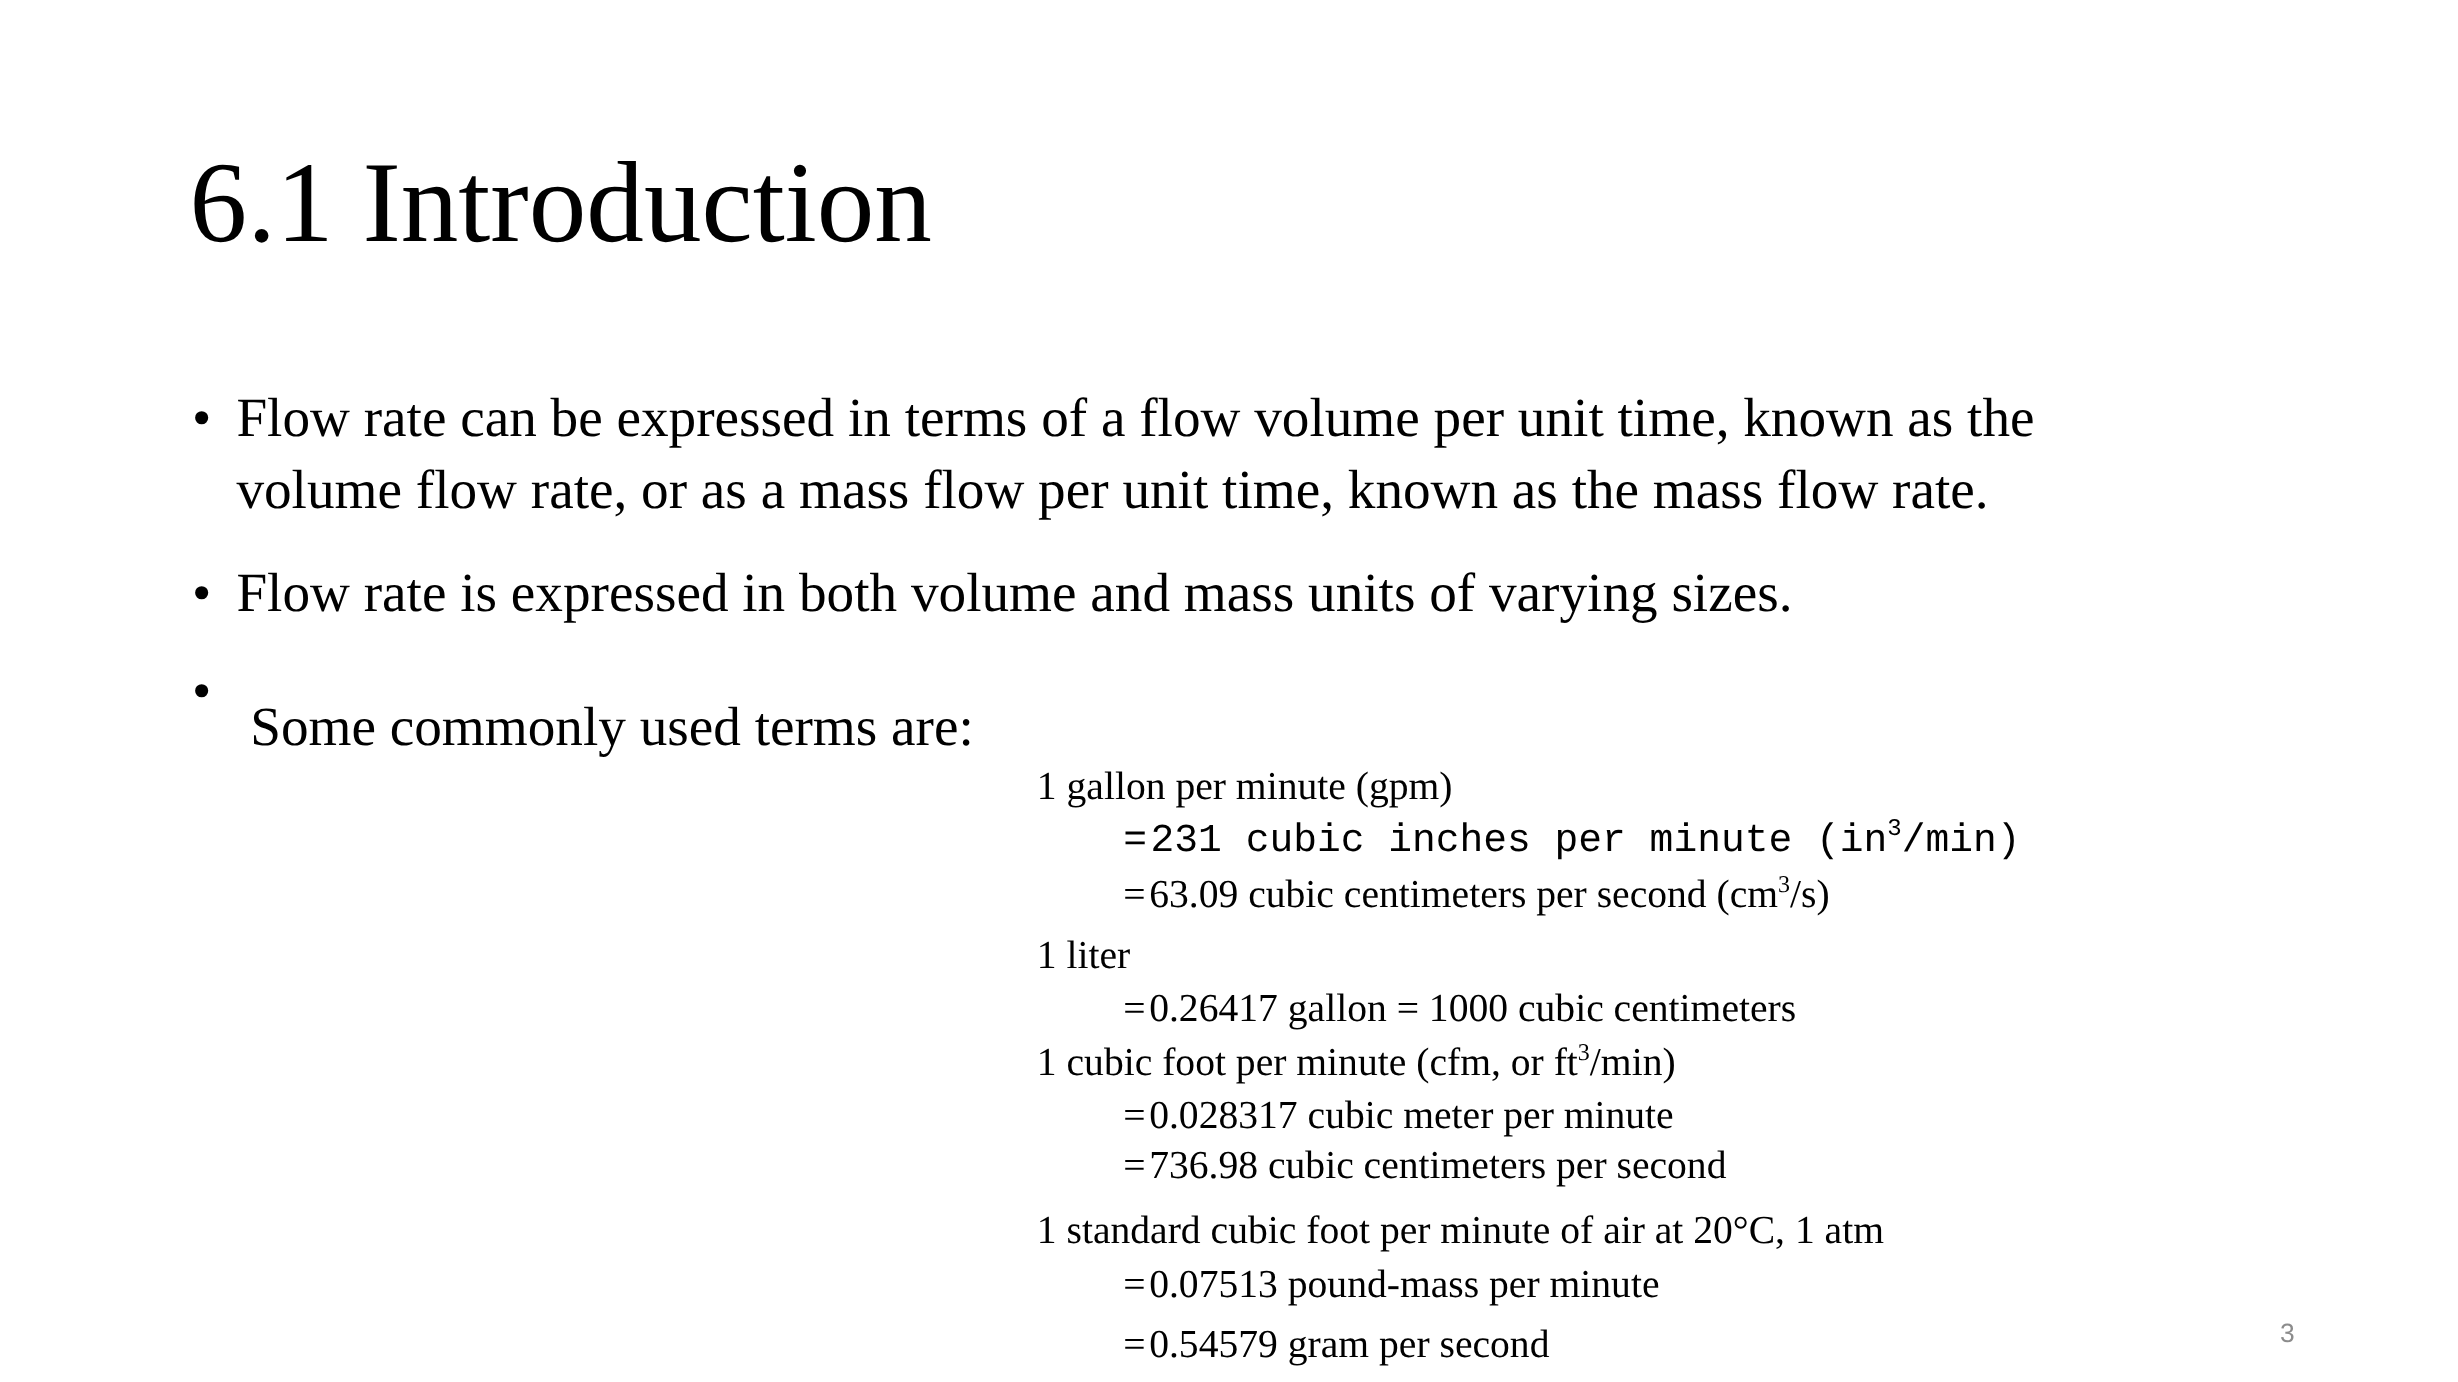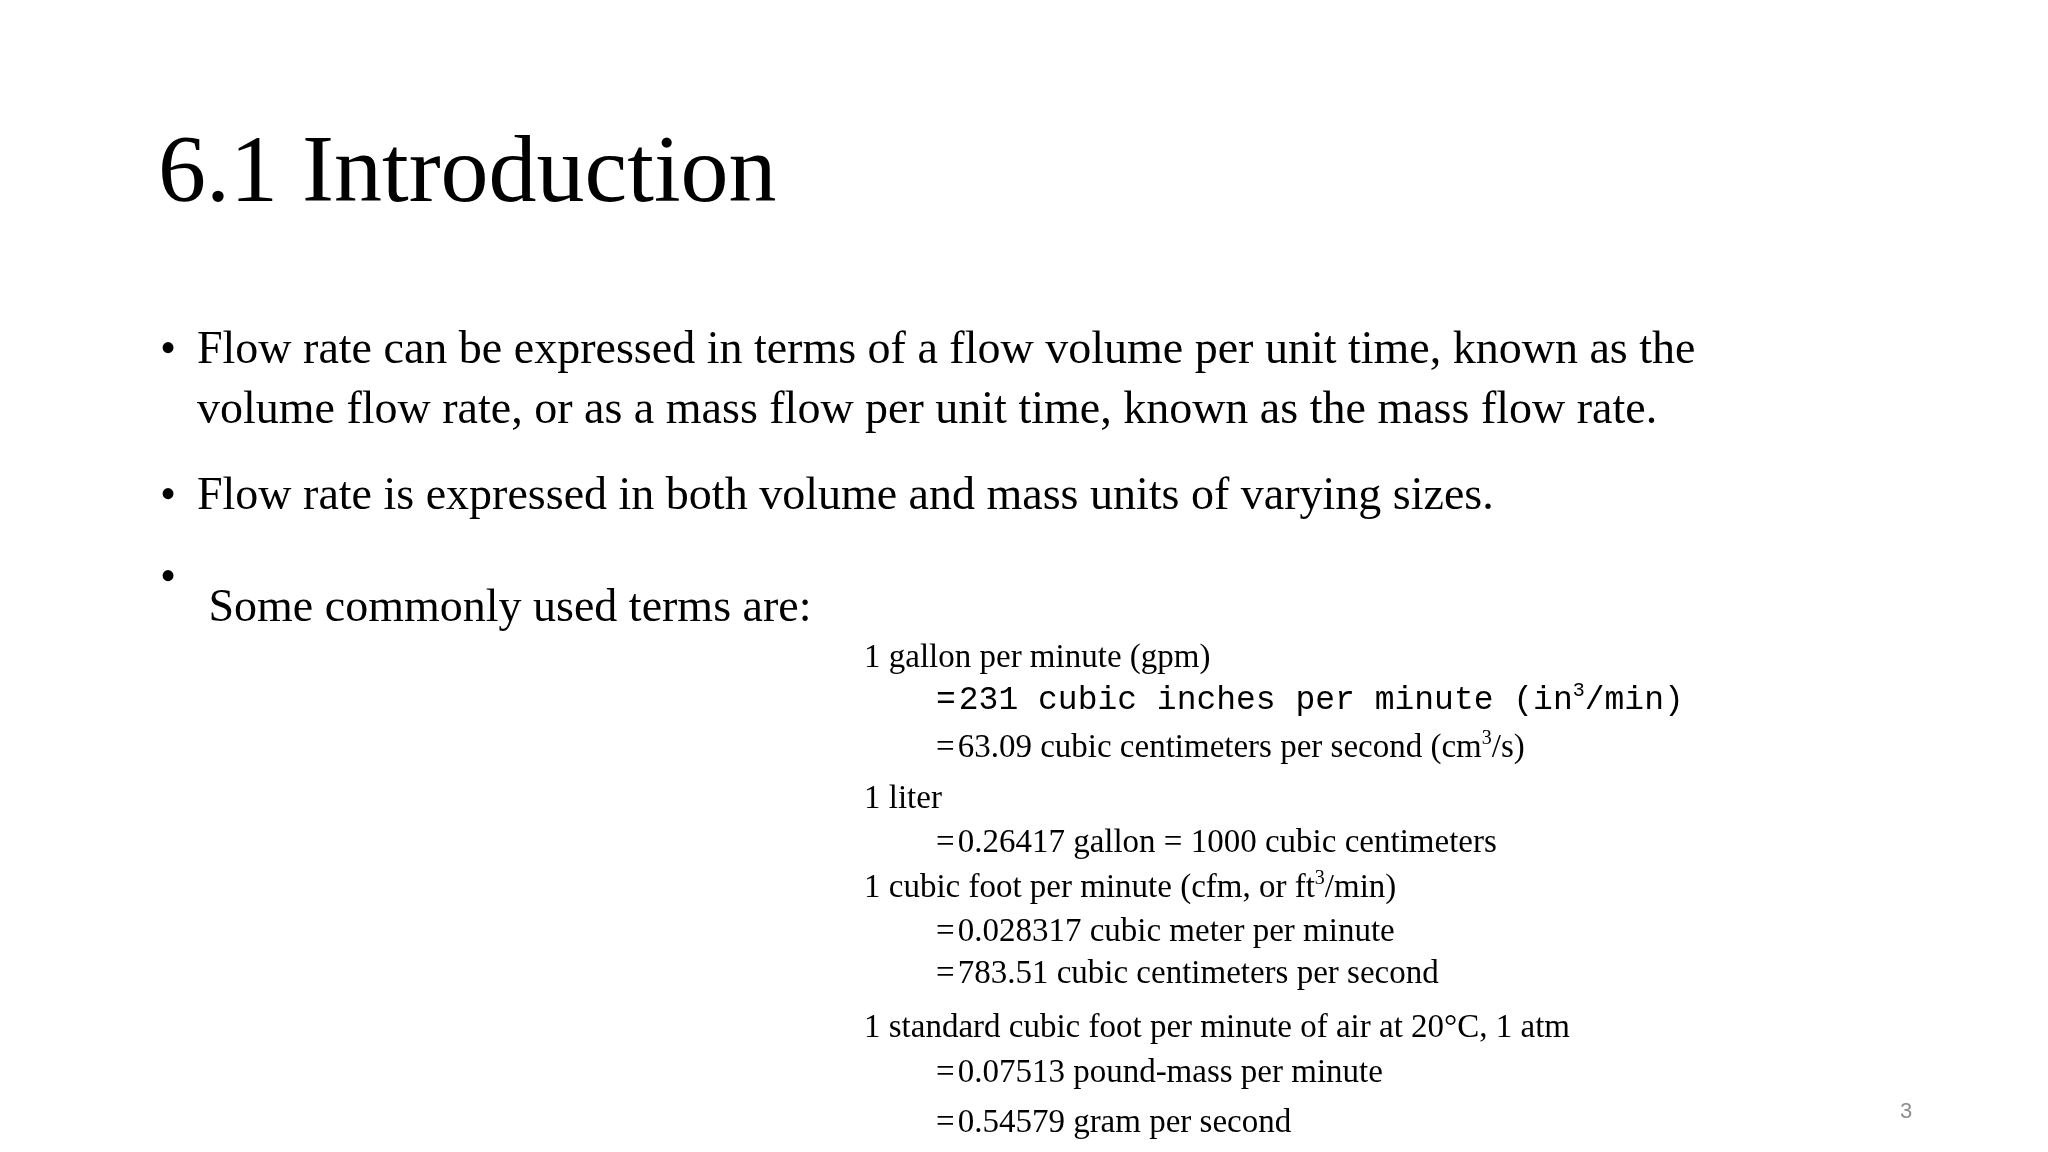--- a/index.html
+++ b/index.html
@@ -99,21 +99,21 @@
       <span class="eq">=</span><span>0.26417 gallon = 1000 cubic centimeters</span>
     </div>
 
     <div class="formula-line head" style="top:867px;">
       <span>1 cubic foot per minute (cfm, or ft</span><sup>3</sup><span>/min)</span>
     </div>
     <div class="formula-line indent" style="top:911px;">
       <span class="eq">=</span><span>0.028317 cubic meter per minute</span>
     </div>
     <div class="formula-line indent" style="top:953px;">
-      <span class="eq">=</span><span>783.51 cubic centimeters per second</span>
+      <span class="eq">=</span><span>736.98 cubic centimeters per second</span>
     </div>
 
     <div class="formula-line head" style="top:1007px;">1 standard cubic foot per minute of air at 20°C, 1 atm</div>
     <div class="formula-line indent" style="top:1052px;">
       <span class="eq">=</span><span>0.07513 pound-mass per minute</span>
     </div>
     <div class="formula-line indent" style="top:1102px;">
       <span class="eq">=</span><span>0.54579 gram per second</span>
     </div>
   </div>

